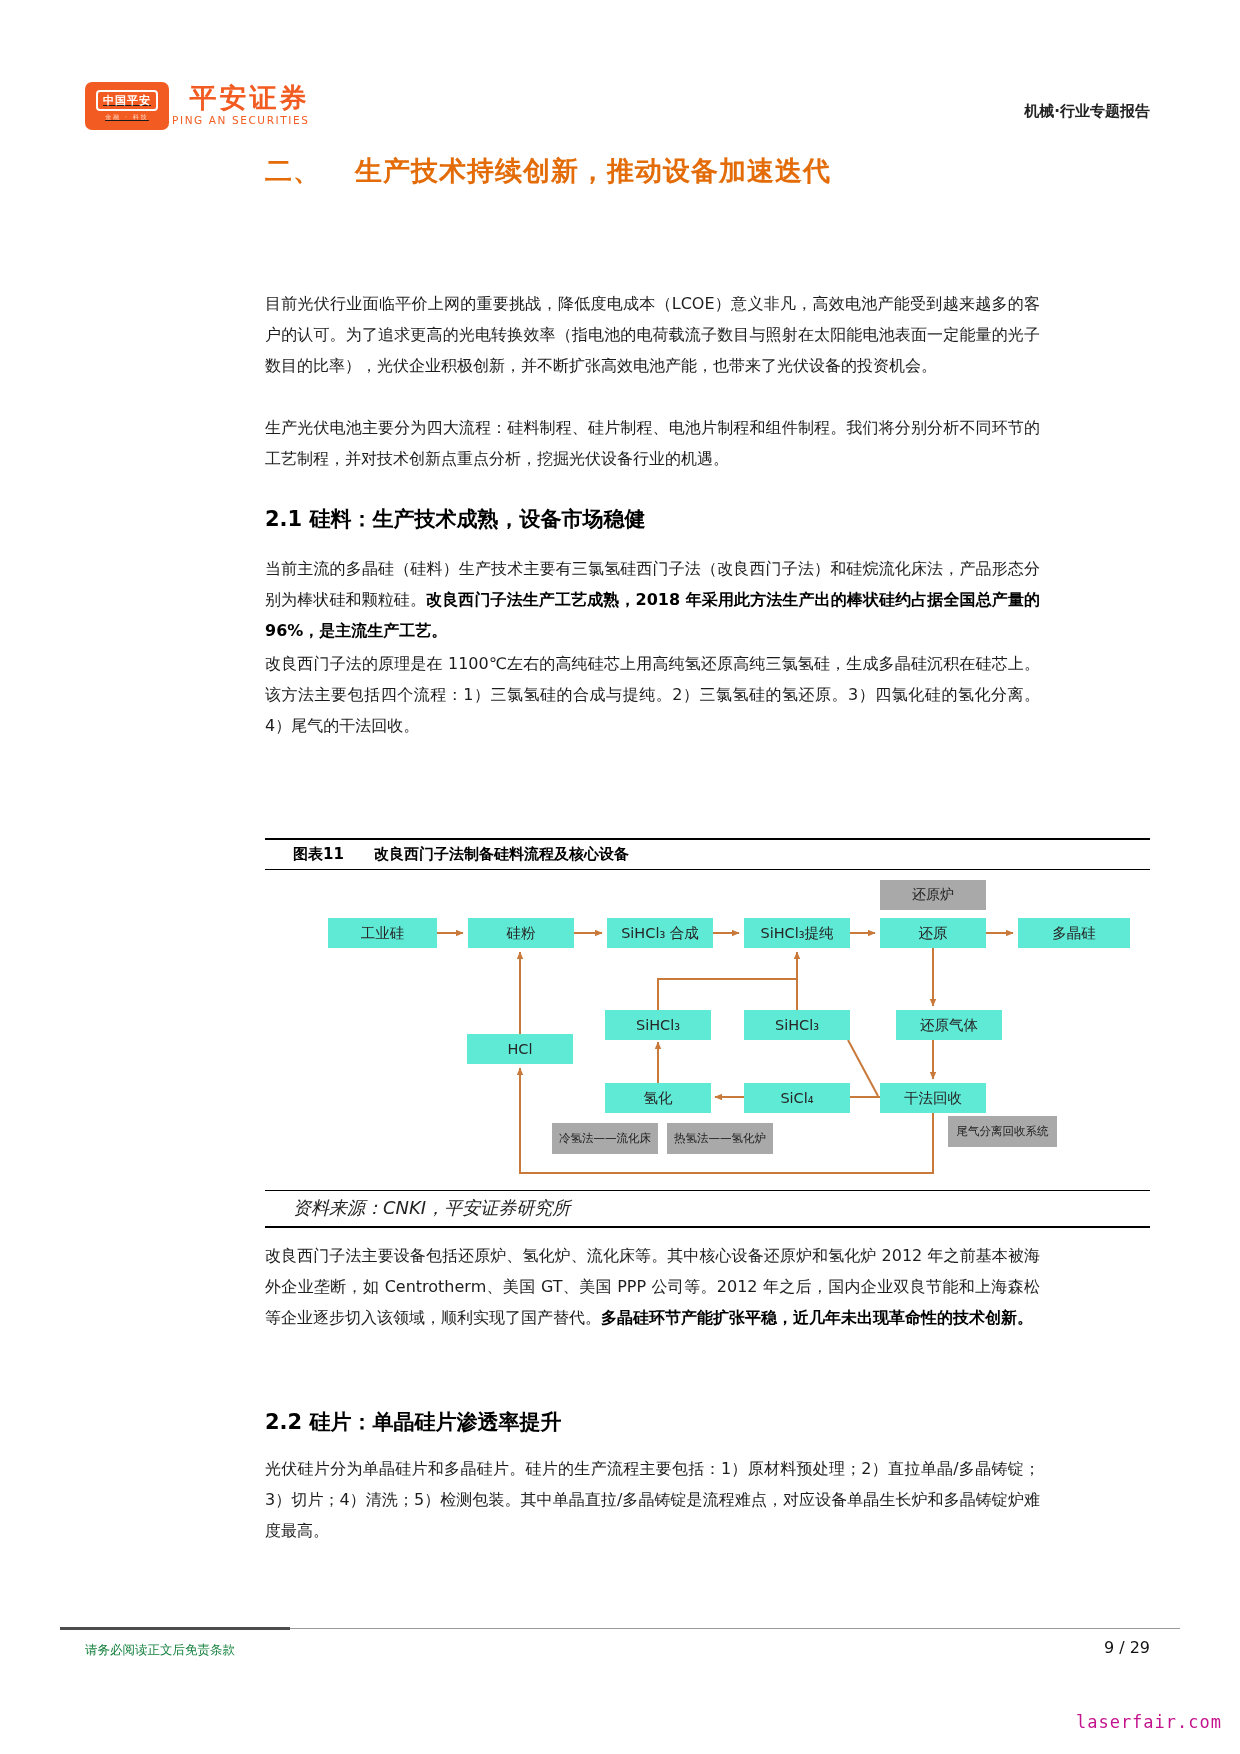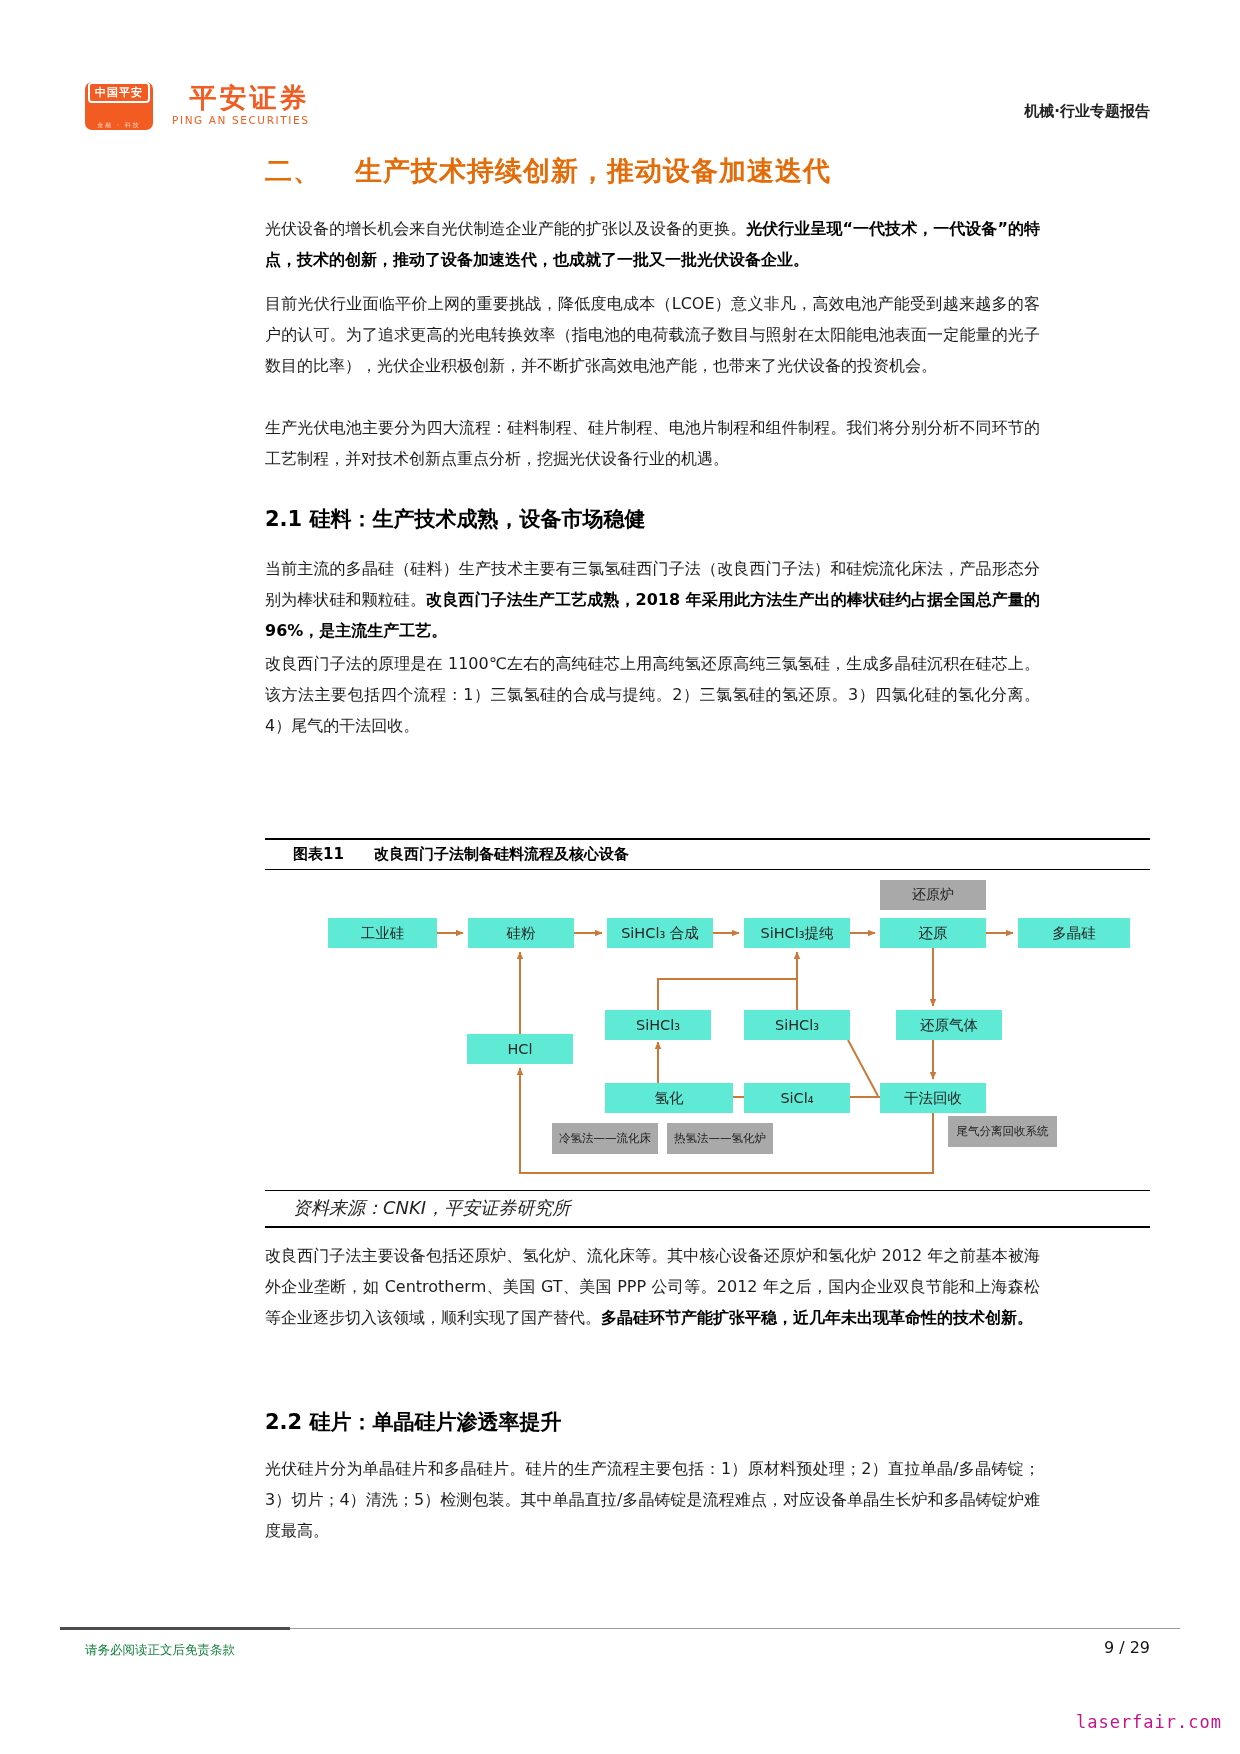--- a/index.html
+++ b/index.html
@@ -1,22 +1,22 @@
 <!DOCTYPE html>
 <html><head>
 <meta charset="utf-8">
 <style>
   * { margin:0; padding:0; box-sizing:border-box; }
   html,body { background:#fff; }
   body { font-family:"DejaVu Sans","Liberation Sans",sans-serif; color:#1a1a1a; }
   .page { position:relative; width:1240px; height:1754px; background:#fff; overflow:hidden; }
 
   
-  .logo-box { position:absolute; left:85px; top:82px; width:68px; height:48px;
-    background:#F25C22; border-radius:7px; display:flex; flex-direction:column; align-items:center; justify-content:space-between; }
+  .logo-box { position:absolute; left:85px; top:82px; width:84px; height:48px;
+    background:#F25C22; border-radius:7px; display:flex; flex-direction:column; align-items:center; justify-content:center;text-decoration:underline; }
   .logo-inner { border:2px solid #fff; border-radius:4px; padding:1px 5px; color:#fff; font-size:11px; font-weight:bold; letter-spacing:1px; white-space:nowrap; }
   .logo-sub { color:#ffd9c4; font-size:6px; margin-top:2px; letter-spacing:2px; }
   .brand { position:absolute; left:172px; top:84px; color:#F25C22;text-align:right; }
   .brand-cn { font-size:27px; font-weight:bold; letter-spacing:3px; line-height:28px; }
   .brand-en { font-size:10.5px; letter-spacing:1.6px; margin-top:2px; }
   .report-type { position:absolute; left:700px; top:102px; width:450px; text-align:right;
     font-size:15px; font-weight:600; color:#222; }
 
   
   .col { position:absolute; left:265px; width:775px; }
@@ -60,21 +60,20 @@
     <div class="logo-sub">金融 · 科技</div>
   </div>
   <div class="brand">
     <div class="brand-cn">平安证券</div>
     <div class="brand-en">PING AN SECURITIES</div>
   </div>
   <div class="report-type">机械·行业专题报告</div>
 
   <div class="col h1"><span class="h1num">二、</span><span>生产技术持续创新，推动设备加速迭代</span></div>
 
-  <div class="col para" style="top:213px"><span>光伏设备的增长机会来自光伏制造企业产能的扩张以及设备的更换。</span><b>光伏行业呈现“一代技术，一代设备”的特点，技术的创新，推动了设备加速迭代，也成就了一批又一批光伏设备企业。</b></div>
 
   <div class="col para" style="top:288px">目前光伏行业面临平价上网的重要挑战，降低度电成本（LCOE）意义非凡，高效电池产能受到越来越多的客户的认可。为了追求更高的光电转换效率（指电池的电荷载流子数目与照射在太阳能电池表面一定能量的光子数目的比率），光伏企业积极创新，并不断扩张高效电池产能，也带来了光伏设备的投资机会。</div>
 
   <div class="col para" style="top:412px">生产光伏电池主要分为四大流程：硅料制程、硅片制程、电池片制程和组件制程。我们将分别分析不同环节的工艺制程，并对技术创新点重点分析，挖掘光伏设备行业的机遇。</div>
 
   <div class="col h2" style="top:505px">2.1 硅料：生产技术成熟，设备市场稳健</div>
 
   <div class="col para" style="top:553px"><span>当前主流的多晶硅（硅料）生产技术主要有三氯氢硅西门子法（改良西门子法）和硅烷流化床法，产品形态分别为棒状硅和颗粒硅。</span><b>改良西门子法生产工艺成熟，2018 年采用此方法生产出的棒状硅约占据全国总产量的 96%，是主流生产工艺。</b></div>
 
   <div class="col para" style="top:648px">改良西门子法的原理是在 1100℃左右的高纯硅芯上用高纯氢还原高纯三氯氢硅，生成多晶硅沉积在硅芯上。该方法主要包括四个流程：1）三氯氢硅的合成与提纯。2）三氯氢硅的氢还原。3）四氯化硅的氢化分离。4）尾气的干法回收。</div>
@@ -113,21 +112,21 @@
       <div class="node orange" style="left:63px;top:48px;width:109px;height:30px">工业硅</div>
       <div class="node orange" style="left:203px;top:48px;width:106px;height:30px">硅粉</div>
       <div class="node orange" style="left:342px;top:48px;width:106px;height:30px">SiHCl₃ 合成</div>
       <div class="node orange" style="left:479px;top:48px;width:106px;height:30px">SiHCl₃提纯</div>
       <div class="node orange" style="left:615px;top:48px;width:106px;height:30px">还原</div>
       <div class="node orange" style="left:753px;top:48px;width:112px;height:30px">多晶硅</div>
       <div class="node orange" style="left:340px;top:140px;width:106px;height:30px">SiHCl₃</div>
       <div class="node orange" style="left:479px;top:140px;width:106px;height:30px">SiHCl₃</div>
       <div class="node orange" style="left:631px;top:140px;width:106px;height:30px">还原气体</div>
       <div class="node orange" style="left:202px;top:164px;width:106px;height:30px">HCl</div>
-      <div class="node orange" style="left:340px;top:213px;width:128px;height:30px">氢化</div>
+      <div class="node orange" style="left:340px;top:213px;width:106px;height:30px">氢化</div>
       <div class="node orange" style="left:479px;top:213px;width:106px;height:30px">SiCl₄</div>
       <div class="node orange" style="left:615px;top:213px;width:106px;height:30px">干法回收</div>
       <div class="node gray small" style="left:287px;top:253px;width:106px;height:31px">冷氢法——流化床</div>
       <div class="node gray small" style="left:402px;top:253px;width:106px;height:31px">热氢法——氢化炉</div>
       <div class="node gray small" style="left:683px;top:246px;width:109px;height:31px">尾气分离回收系统</div>
     </div>
 
     <div class="fig-source">资料来源：CNKI，平安证券研究所</div>
   </div>
 

